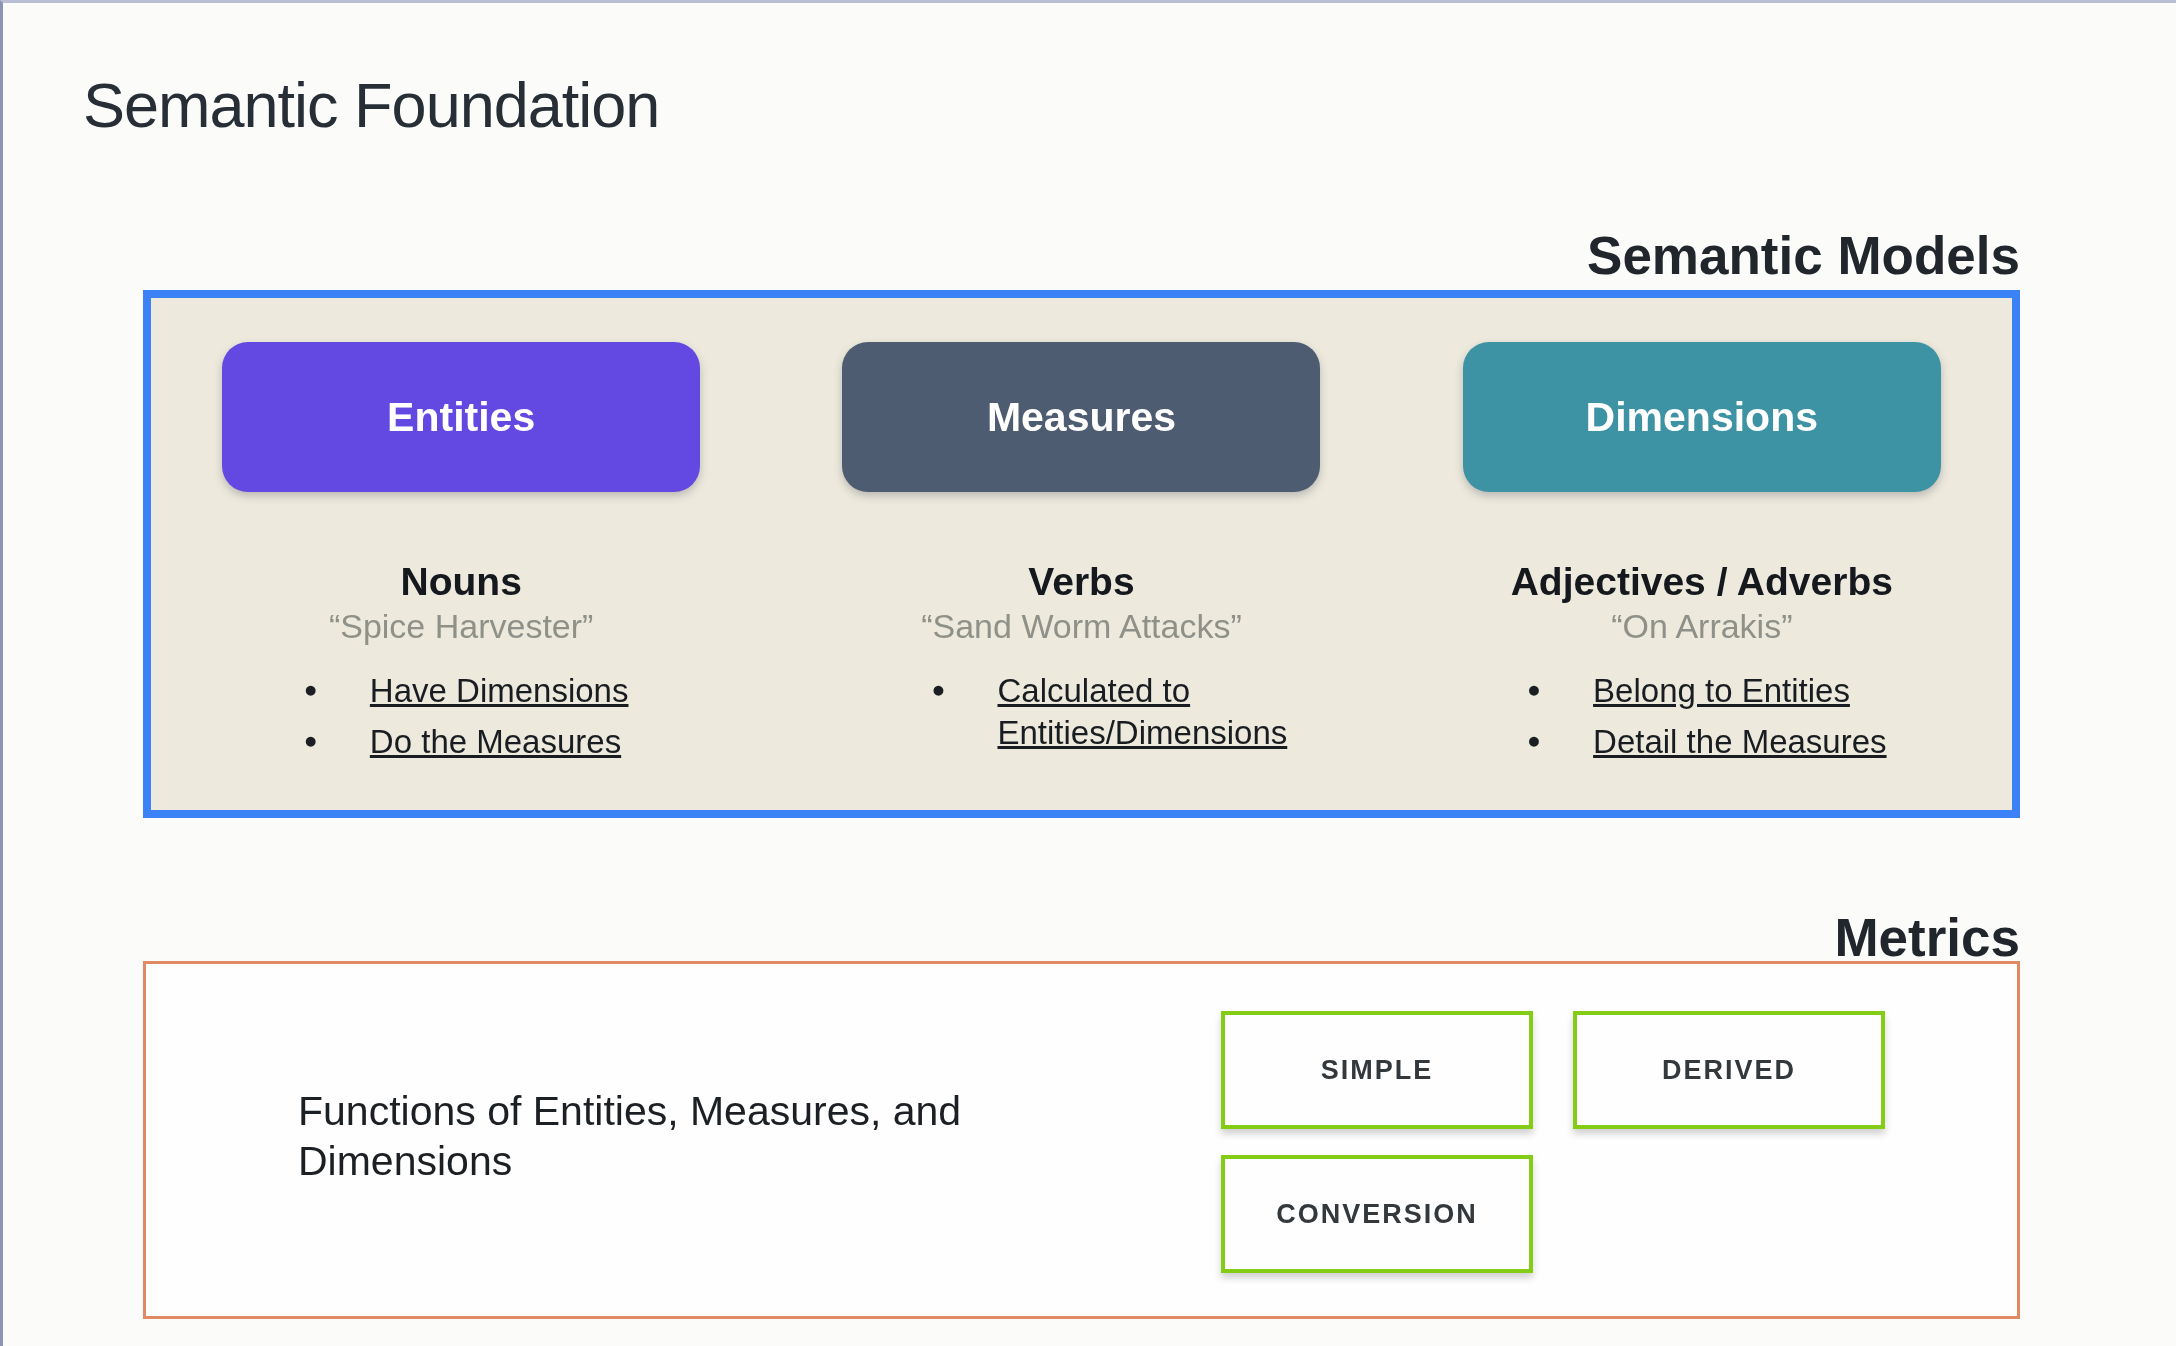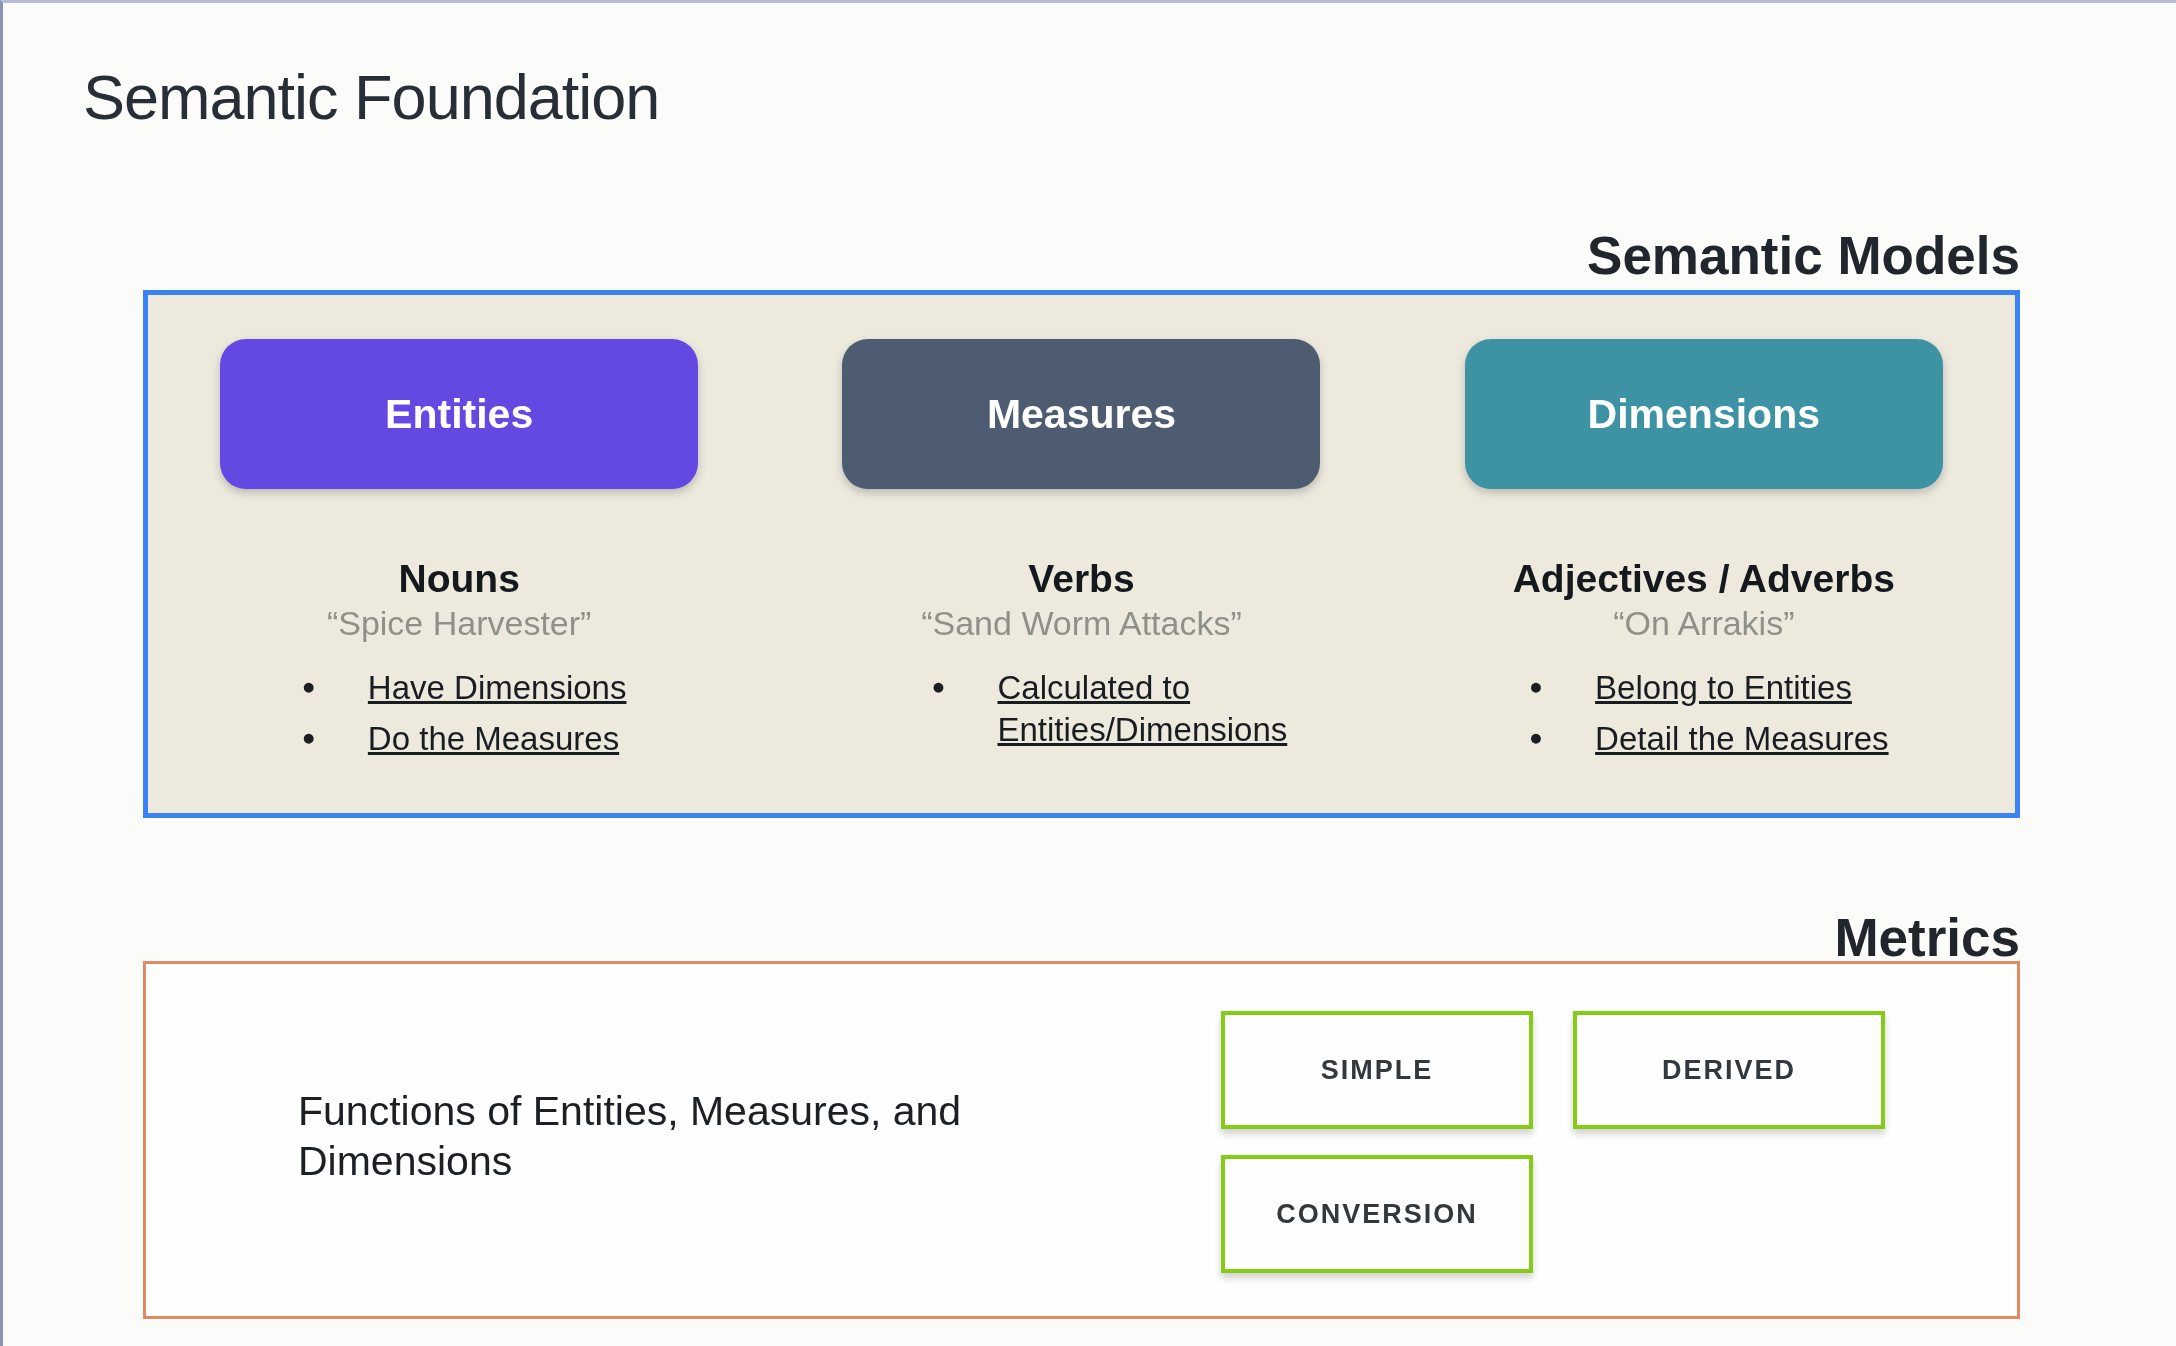--- a/index.html
+++ b/index.html
@@ -9,35 +9,35 @@
     background:#fbfcfa;
     overflow:hidden;
   }
   .slide {
     position:relative; width:2176px; height:1346px;
     background:#fbfcfa;
     border-top:3px solid #b9bed4;
     border-left:3px solid #8d94b3;
   }
   .slide-title {
-    position:absolute; left:80px; top:58px;
+    position:absolute; left:80px; top:66px;
     font-size:63px; font-weight:400; color:#272e36;
     letter-spacing:-1px;
   }
   .sec-heading {
     position:absolute; left:140px; width:1877px;
     text-align:right; font-size:53px; font-weight:700; color:#20262c;
   }
   .sm-heading { top:222px; }
   .m-heading  { top:904px; }
 
   
   .sm-panel {
     position:absolute; left:140px; top:287px; width:1877px; height:528px;
-    border:5px solid #3b82f6;
+    border:8px solid #3b82f6;
     display:flex;
   }
   .col { flex:1; display:flex; flex-direction:column; align-items:center; }
   .pill {
     margin-top:44px; width:478px; height:150px; border-radius:26px;
     display:flex; align-items:center; justify-content:center;
     color:#ffffff; font-size:41px; font-weight:700;
     box-shadow:0 4px 8px rgba(40,40,60,0.25);
   }
   .subtitle {

